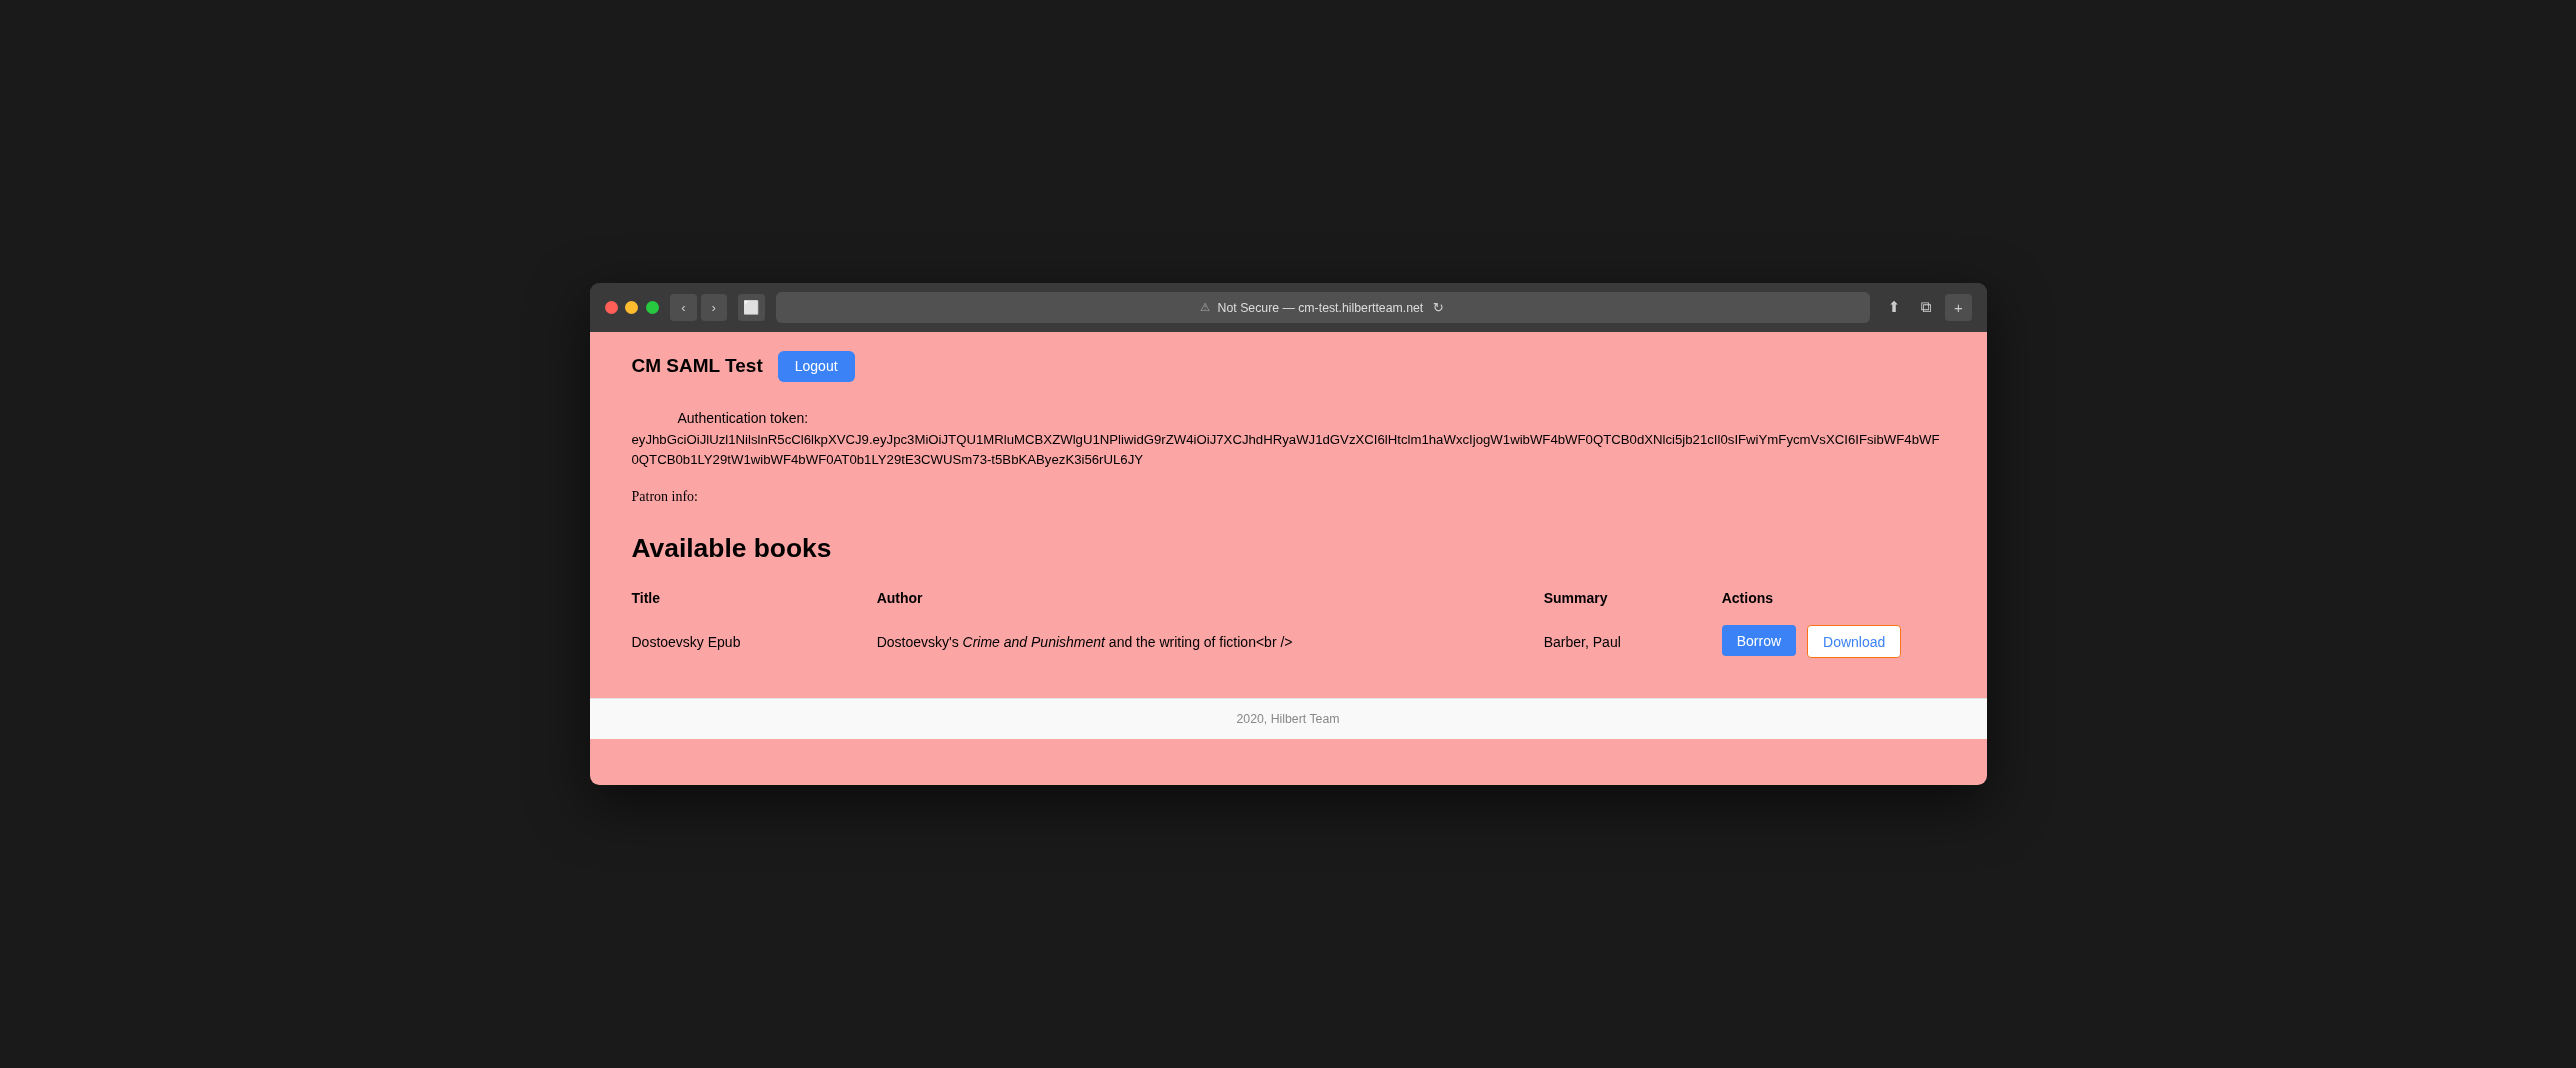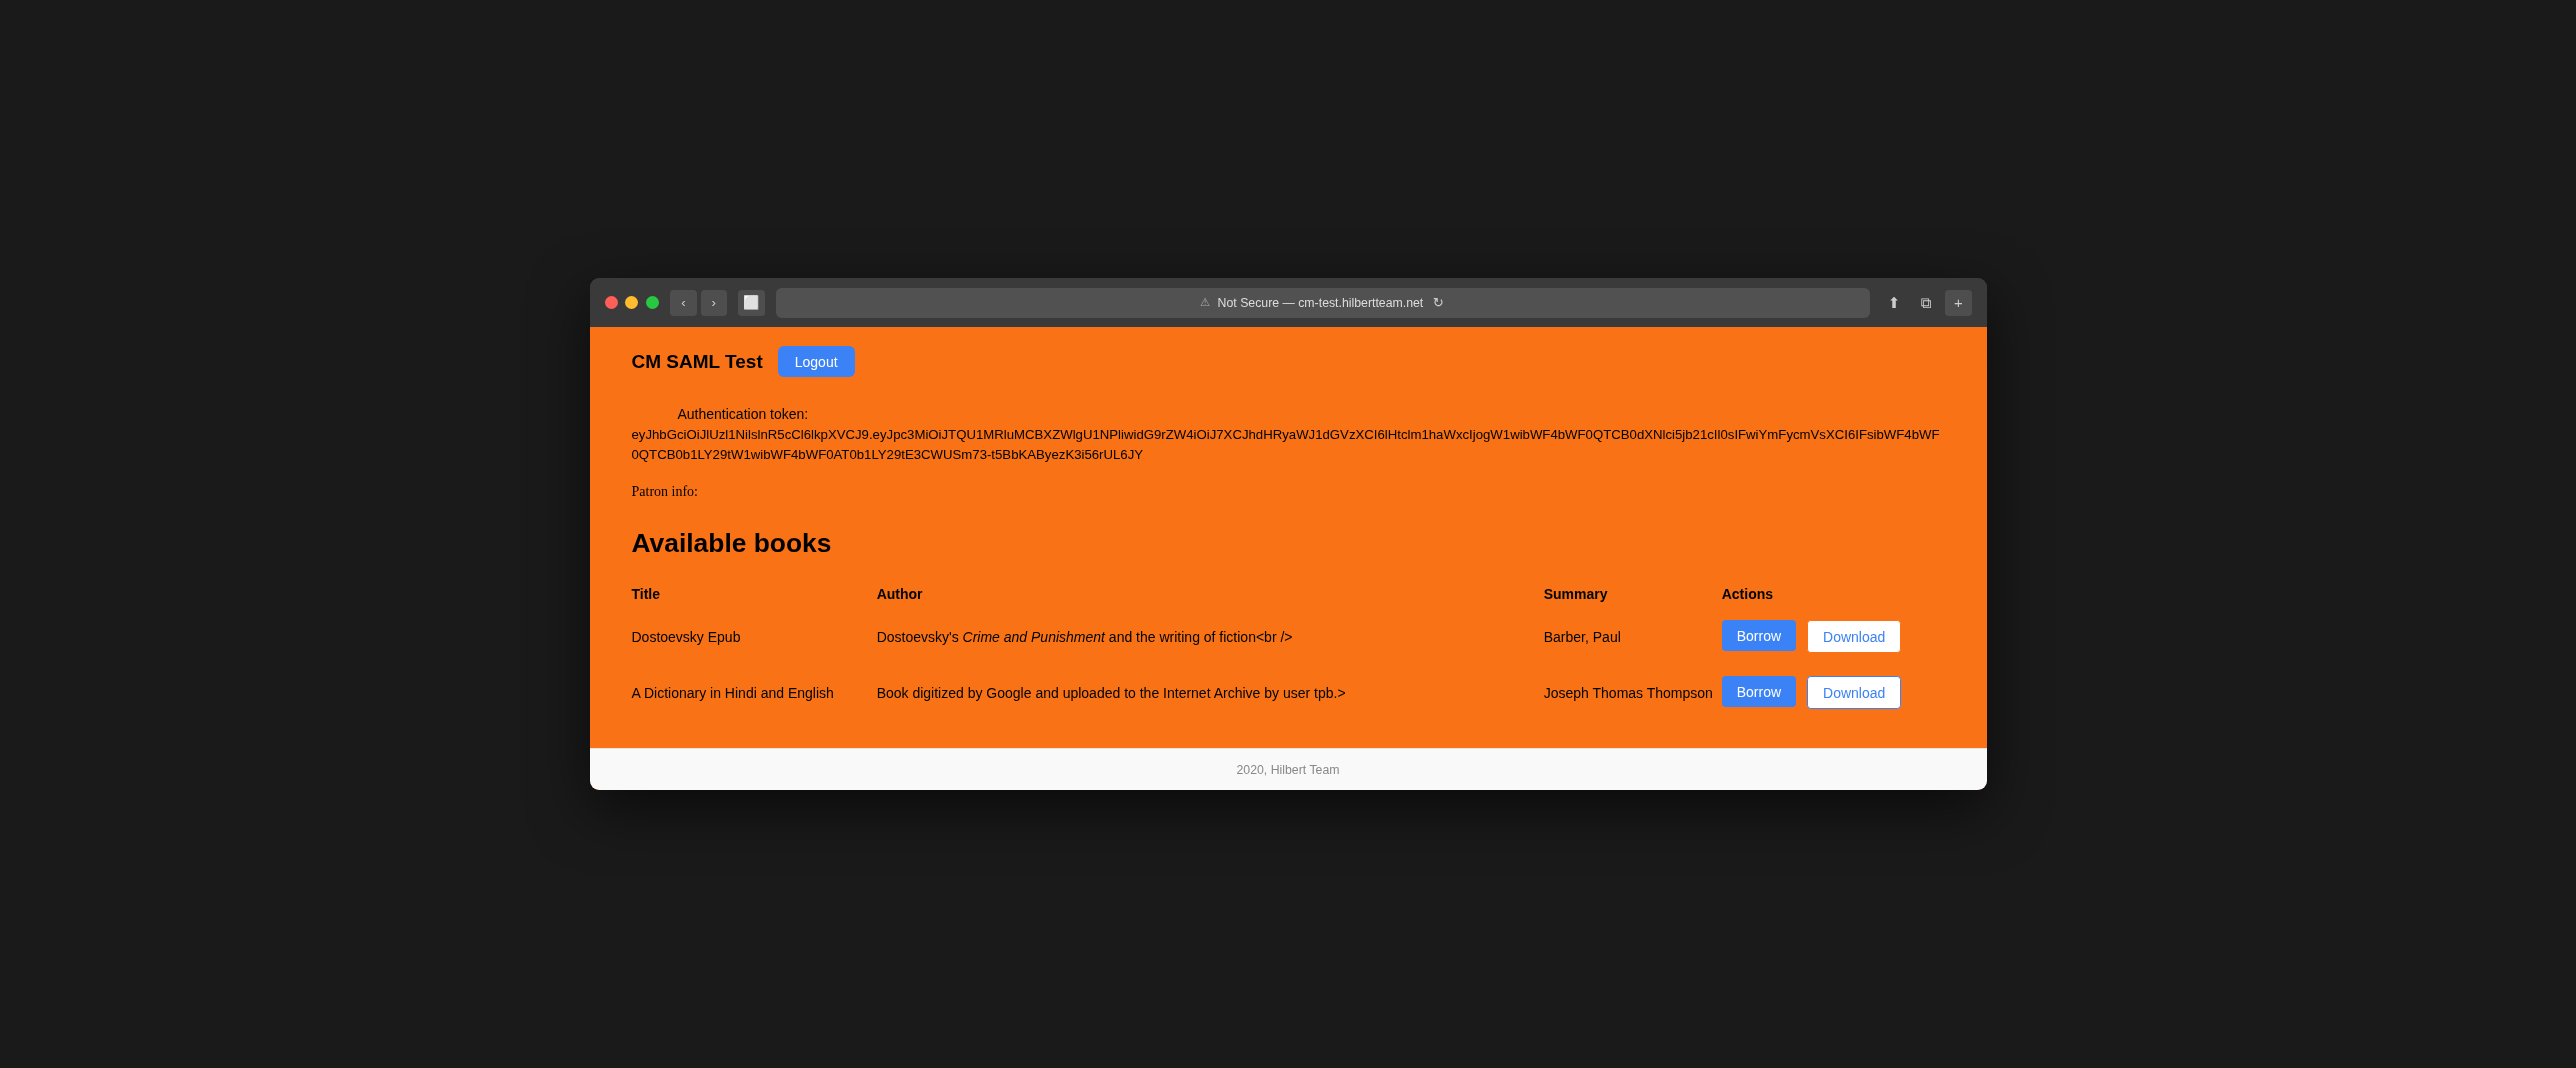--- a/index.html
+++ b/index.html
@@ -127,21 +127,21 @@
       align-items: center;
       justify-content: center;
     }
 
     .plus-btn {
       background: rgba(255,255,255,0.1);
       border-radius: 3.8px;
     }
 
     .browser-content {
-      background: #f97316;
+      background: #fca5a5;
       min-height: 453px;
     }
 
     .page-header {
       display: flex;
       align-items: center;
       gap: 15px;
       padding: 19px 42px;
       border-bottom: none;
     }
@@ -340,31 +340,20 @@
             <td>Dostoevsky Epub</td>
             <td>Dostoevsky's <i>Crime and Punishment</i> and the writing of fiction&lt;br /&gt;</td>
             <td>Barber, Paul</td>
             <td>
               <div class="actions-cell">
                 <button class="borrow-btn">Borrow</button>
                 <button class="download-btn">Download</button>
               </div>
             </td>
           </tr>
-          <tr>
-            <td>A Dictionary in Hindi and English</td>
-            <td>Book digitized by Google and uploaded to the Internet Archive by user tpb.&gt;</td>
-            <td>Joseph Thomas Thompson</td>
-            <td>
-              <div class="actions-cell">
-                <button class="borrow-btn">Borrow</button>
-                <button class="download-btn-plain">Download</button>
-              </div>
-            </td>
-          </tr>
         </tbody>
       </table>
     </div>
 
     <div class="browser-footer">
       <span>2020, Hilbert Team</span>
     </div>
 
   </div>
 </div>

